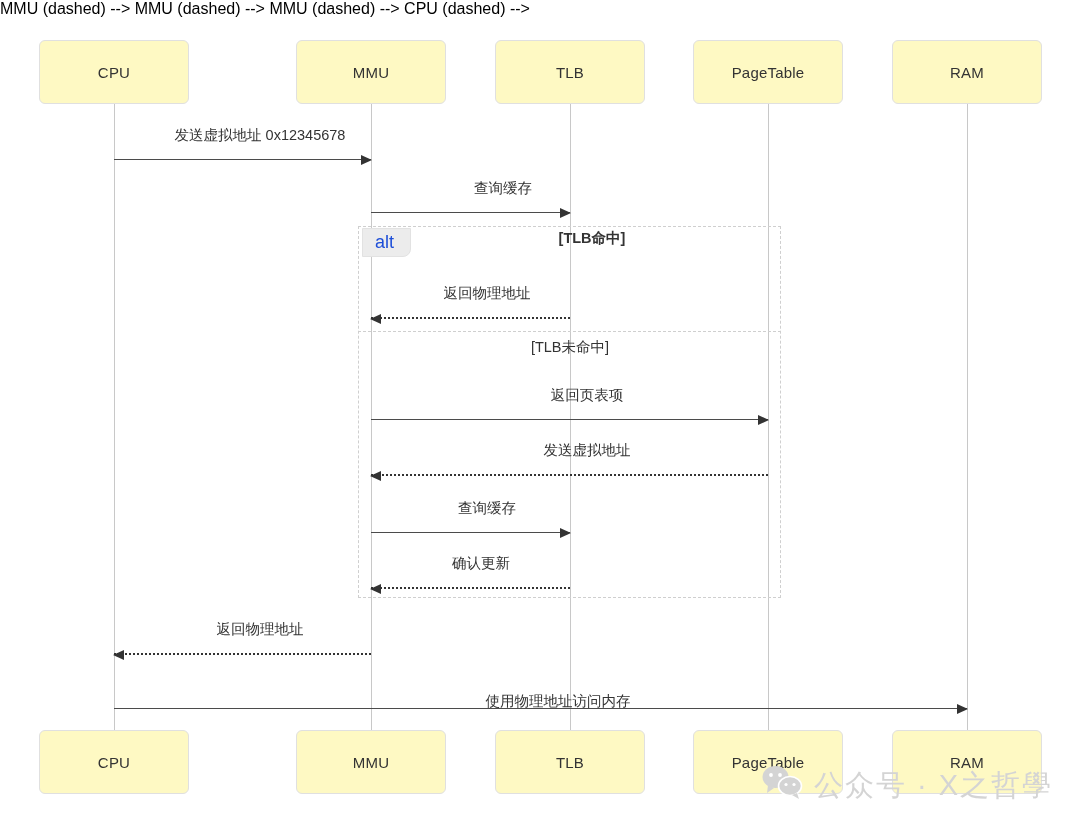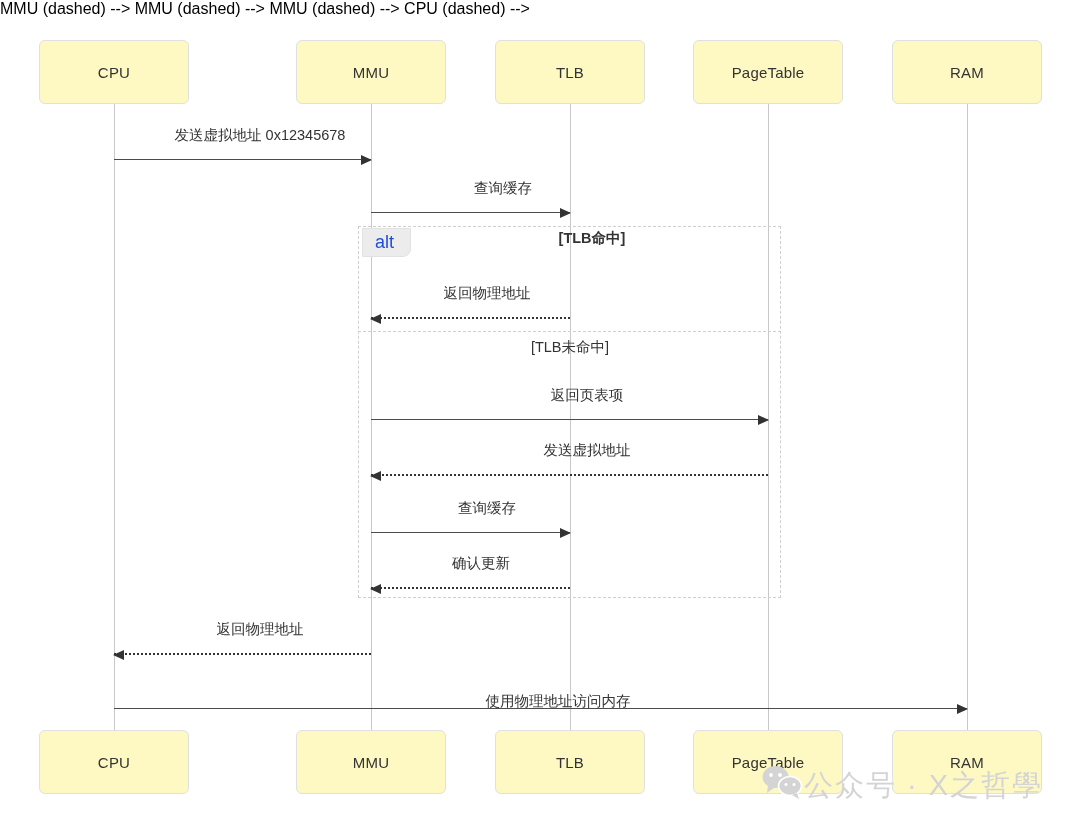--- a/index.html
+++ b/index.html
@@ -106,20 +106,21 @@
     font-size: 14.5px;
     white-space: nowrap;
     transform: translateX(-50%);
   }
 
   
   .watermark {
     position: absolute;
     display: flex;
     align-items: center;
+    gap: 10px;
     color: #d4d4d4;
     font-size: 29px;
     letter-spacing: 2px;
     white-space: nowrap;
     pointer-events: none;
   }
   .wm-icon { display: block; }
 </style>
 </head>
 <body>

